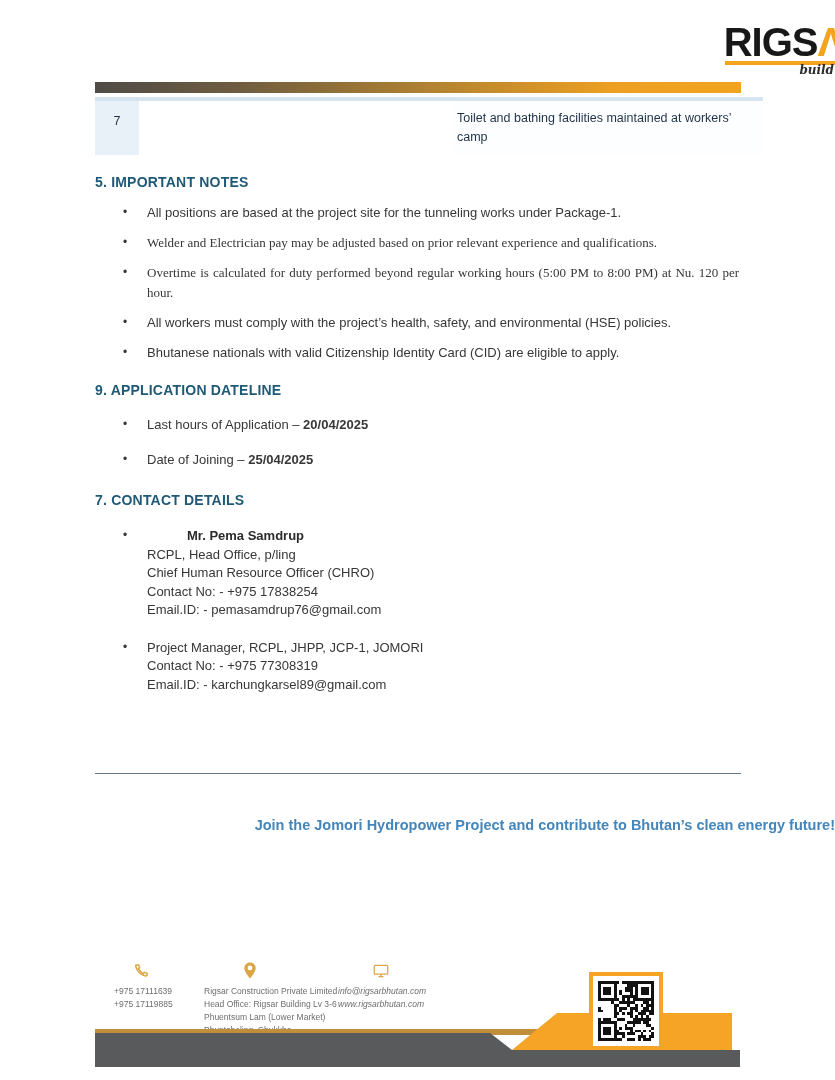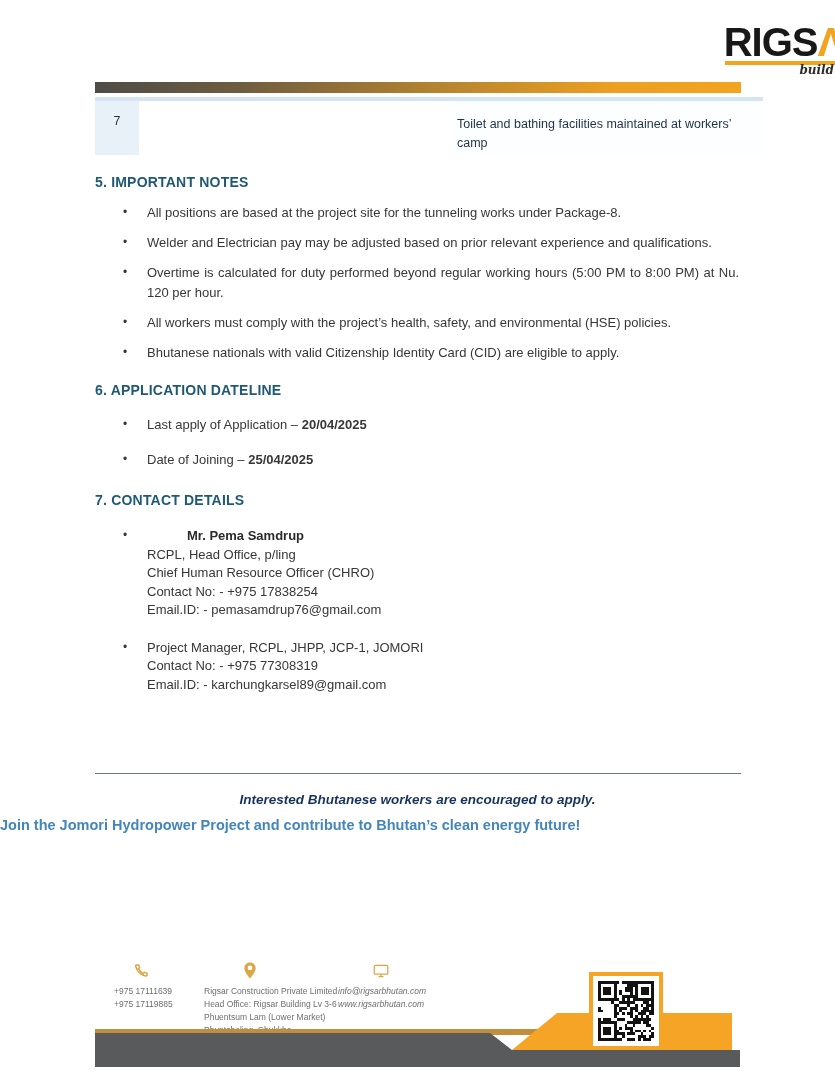--- a/index.html
+++ b/index.html
@@ -20,42 +20,42 @@
           background:linear-gradient(to right,#4F4B46 0%,#6e5c40 22%,#b8862f 55%,#ec9f22 80%,#F2A41F 100%);}
 
   
   .trow-sliver{position:absolute;left:95px;top:97px;width:668px;height:4px;background:#D6E4F0;}
   .trow{position:absolute;left:95px;top:101px;width:668px;height:54px;font-size:12.5px;color:#1F3247;}
   .trow .c1{position:absolute;left:0;top:0;width:44px;height:54px;background:#E9F1F8;
             display:flex;align-items:flex-start;justify-content:center;padding-top:13px;box-sizing:border-box;}
   .trow .c2{position:absolute;left:48px;top:0;width:304px;height:54px;background:#E9F1F8;
             font-weight:700;padding:13px 0 0 12px;box-sizing:border-box;}
   .trow .c3{position:absolute;left:358px;top:0;width:310px;height:54px;background:#FDFEFF;
-            padding:14px 0 0 4px;box-sizing:border-box;line-height:1.5;}
+            padding:8px 0 0 4px;box-sizing:border-box;line-height:1.5;}
 
   
   .content{position:absolute;left:95px;width:646px;}
   .sec-title{font-size:14px;font-weight:700;color:#1F5976;letter-spacing:.2px;}
   .bullets{margin-top:13px;}
   .bullet{display:flex;margin-bottom:9px;font-size:13px;line-height:1.6;color:#373737;}
   .bullet .dot{width:24px;margin-left:28px;flex:0 0 auto;text-align:left;font-size:12px;}
   .bullet .btxt{flex:1;padding-right:2px;}
-  .bullet .btxt.justify{text-align:justify;}
+  .bullet .btxt.justify{text-align:justify;font-family:Liberation Serif, serif;}
   .bold{font-weight:700;}
 
   .deadline .bullet{margin-bottom:14px;}
   .contact-block{display:flex;margin-bottom:13px;font-size:13px;line-height:1.43;}
   .contact-block .dot{width:24px;margin-left:28px;flex:0 0 auto;font-size:12px;}
   .contact-name{font-weight:700;color:#2b2b2b;margin-left:40px;}
 
   
   .divider{position:absolute;left:95px;top:773px;width:646px;height:1px;background:#66788a;}
   .closing1{position:absolute;left:0;top:792px;width:835px;text-align:center;
             font-size:13.5px;font-weight:700;font-style:italic;color:#16345B;}
-  .closing2{position:absolute;left:0;top:817px;width:835px;text-align:left;
+  .closing2{position:absolute;left:0;top:817px;width:835px;text-align:right;
             font-size:14.5px;font-weight:700;color:#4486BA;}
 
   
   .f-icon{position:absolute;color:#DCA546;}
   .f-col{position:absolute;font-size:8.5px;line-height:13px;color:#6D6E71;}
   .footer-shapes{position:absolute;left:95px;top:1008px;}
   .qr{position:absolute;left:589px;top:972px;width:74px;height:78px;background:#F6A426;
       box-sizing:border-box;padding:4px;}
   .qr-inner{width:100%;height:100%;background:#ffffff;box-sizing:border-box;padding:5px;}
   .qr-grid{width:100%;height:100%;display:grid;grid-template-columns:repeat(21,1fr);
@@ -81,21 +81,21 @@
   <div class="trow">
     <div class="c1">7</div>
     <div class="c3">Toilet and bathing facilities maintained at workers’ camp</div>
   </div>
 
   <div class="content" style="top:174px;">
     <div class="sec-title">5. IMPORTANT NOTES</div>
     <div class="bullets">
       <div class="bullet">
         <span class="dot">•</span>
-        <span class="btxt">All positions are based at the project site for the tunneling works under Package-8.</span>
+        <span class="btxt">All positions are based at the project site for the tunneling works under Package-1.</span>
       </div>
       <div class="bullet">
         <span class="dot">•</span>
         <span class="btxt justify">Welder and Electrician pay may be adjusted based on prior relevant experience and qualifications.</span>
       </div>
       <div class="bullet">
         <span class="dot">•</span>
         <span class="btxt justify">Overtime is calculated for duty performed beyond regular working hours (5:00 PM to 8:00 PM) at Nu. 120 per hour.</span>
       </div>
       <div class="bullet">
@@ -103,25 +103,25 @@
         <span class="btxt">All workers must comply with the project’s health, safety, and environmental (HSE) policies.</span>
       </div>
       <div class="bullet">
         <span class="dot">•</span>
         <span class="btxt">Bhutanese nationals with valid Citizenship Identity Card (CID) are eligible to apply.</span>
       </div>
     </div>
   </div>
 
   <div class="content deadline" style="top:382px;">
-    <div class="sec-title">6. APPLICATION DATELINE</div>
+    <div class="sec-title">9. APPLICATION DATELINE</div>
     <div class="bullets" style="margin-top:17px;">
       <div class="bullet">
         <span class="dot">•</span>
-        <span class="btxt"><span>Last apply of Application – </span><span class="bold">20/04/2025</span></span>
+        <span class="btxt"><span>Last hours of Application – </span><span class="bold">20/04/2025</span></span>
       </div>
       <div class="bullet">
         <span class="dot">•</span>
         <span class="btxt"><span> Date of Joining – </span><span class="bold">25/04/2025</span></span>
       </div>
     </div>
   </div>
 
   <div class="content" style="top:492px;">
     <div class="sec-title">7. CONTACT DETAILS</div>
@@ -141,21 +141,20 @@
         <div>
           <div>Project Manager, RCPL, JHPP, JCP-1, JOMORI</div>
           <div>Contact No: - +975 77308319</div>
           <div>Email.ID: - karchungkarsel89@gmail.com</div>
         </div>
       </div>
     </div>
   </div>
 
   <div class="divider"></div>
-  <div class="closing1">Interested Bhutanese workers are encouraged to apply.</div>
   <div class="closing2">Join the Jomori Hydropower Project and contribute to Bhutan’s clean energy future!</div>
 
   <div class="f-icon" style="left:134px;top:963px;">
     <svg width="15" height="15" viewBox="0 0 24 24" fill="none" stroke="#DCA546" stroke-width="2.4">
       <path d="M4 3 C3 3 2.5 4 3 6 C4.5 12 10 18.5 17 20.5 C19.5 21 21 20.5 21 19 L21 16.5 L16.5 15 L15 17 C12 15.5 8.5 12 7 9 L9 7.5 L7.5 3 Z"></path>
     </svg>
   </div>
   <div class="f-icon" style="left:243px;top:962px;">
     <svg width="14" height="17" viewBox="0 0 24 30">
       <path d="M12 1 C6 1 2 5.5 2 11 C2 18 12 29 12 29 C12 29 22 18 22 11 C22 5.5 18 1 12 1 Z" fill="#DCA546"></path>

